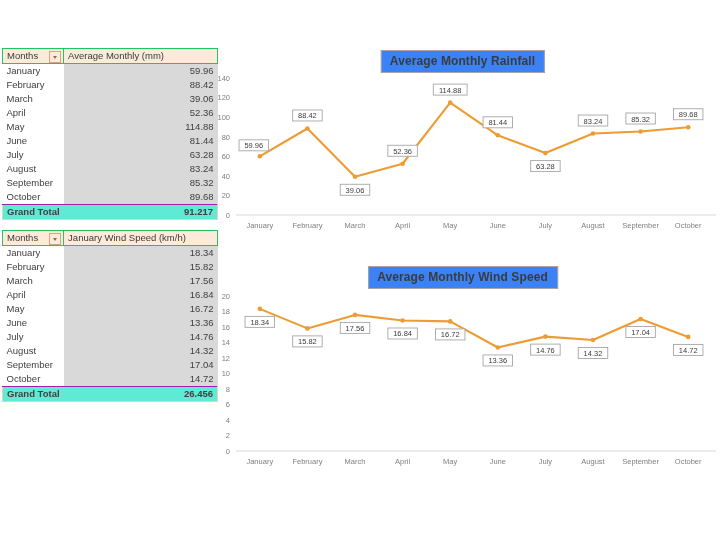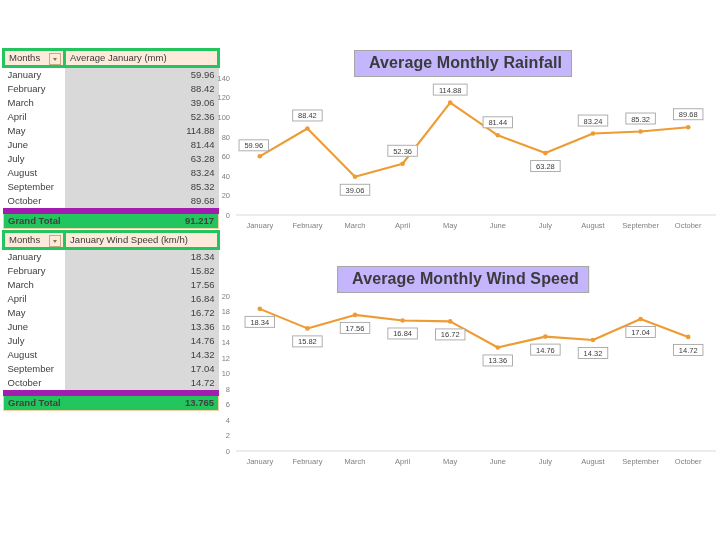--- a/index.html
+++ b/index.html
@@ -26,21 +26,21 @@
     height:14px;
     line-height:14px;
     font-weight:normal;
     white-space:nowrap;
     overflow:hidden;
   }
   .pivot .col-month{width:50px;}
   .pivot .col-value{width:154px;text-align:right;}
   .hdr-month,.hdr-value{
     background:#fdeada;
-    border:3px solid #22c55e;
+    border:1px solid #22c55e;
     font-weight:bold;
     font-size:9.5px;
     color:#3b3b3b;
     height:15px;
     line-height:15px;
   }
   .hdr-month{position:relative;padding-right:14px!important;text-align:left;}
   .hdr-value{text-align:left;}
   .filter-btn{
     position:absolute;
@@ -54,44 +54,44 @@
   .filter-btn .caret{
     width:0;height:0;
     border-left:2.5px solid transparent;
     border-right:2.5px solid transparent;
     border-top:3px solid #8a7250;
   }
   .cell-month{background:#ffffff;text-align:left;}
   .cell-value{background:#d9d9d9;text-align:right;}
   .total-row .cell-month,
   .total-row .cell-value{
-    background:#22c55e;
+    background:#5eead4;
     font-weight:bold;
-    border-top:6px solid #a21caf;
+    border-top:1px solid #a21caf;
     border-bottom:1px solid #f2cfa6;
   }
   .total-row .cell-month{border-left:1px solid #f2cfa6;}
   .total-row .cell-value{border-right:1px solid #f2cfa6;}
 
   
   .chart-panel{position:absolute;}
   #chart-rainfall{left:208px;top:48px;width:510px;height:195px;}
   #chart-wind{left:208px;top:264px;width:510px;height:215px;}
 
   .chart-title{
     position:absolute;
     left:50%;
     transform:translateX(-50%);
     top:2px;
     border:1px solid #a6a6a6;
-    background:#c4b5fd;
-    font-size:16px;
+    background:#3b82f6;
+    font-size:12px;
     font-weight:bold;
     color:#3b3b3b;
-    padding:3px 9px 4px 14px;
+    padding:3px 9px 4px 8px;
     white-space:nowrap;
     letter-spacing:.1px;
   }
   .plot{position:absolute;left:0;top:0;width:100%;height:100%;}
   .plot svg{display:block;width:100%;height:100%;overflow:visible;}
 
   .ytick{
     font-size:7.5px;
     fill:#7f7f7f;
     text-anchor:end;
@@ -123,21 +123,21 @@
       <col class="col-value">
     </colgroup>
   <thead>
     <tr>
       <th class="hdr-month">
         <span>Months</span>
         <span class="filter-btn">
             <i class="caret"></i>
           </span>
       </th>
-      <th class="hdr-value">Average January (mm)</th>
+      <th class="hdr-value">Average Monthly (mm)</th>
     </tr>
   </thead>
   <tbody>
       <tr>
         <td class="cell-month">January</td>
         <td class="cell-value">59.96</td>
       </tr>
       <tr>
         <td class="cell-month">February</td>
         <td class="cell-value">88.42</td>
@@ -233,21 +233,21 @@
       <tr>
         <td class="cell-month">September</td>
         <td class="cell-value">17.04</td>
       </tr>
       <tr>
         <td class="cell-month">October</td>
         <td class="cell-value">14.72</td>
       </tr>
       <tr class="total-row">
         <td class="cell-month">Grand Total</td>
-        <td class="cell-value">13.765</td>
+        <td class="cell-value">26.456</td>
       </tr>
     </tbody>
 </table>
 
 <div class="chart-panel" id="chart-rainfall">
   <div class="chart-title">Average Monthly Rainfall</div>
   <div class="plot">
     <svg id="svg-rainfall" viewBox="0 0 510 195" preserveAspectRatio="none">
         <text x="22" y="169.8" class="ytick">0</text>
         <text x="22" y="150.22857142857146" class="ytick">20</text>

